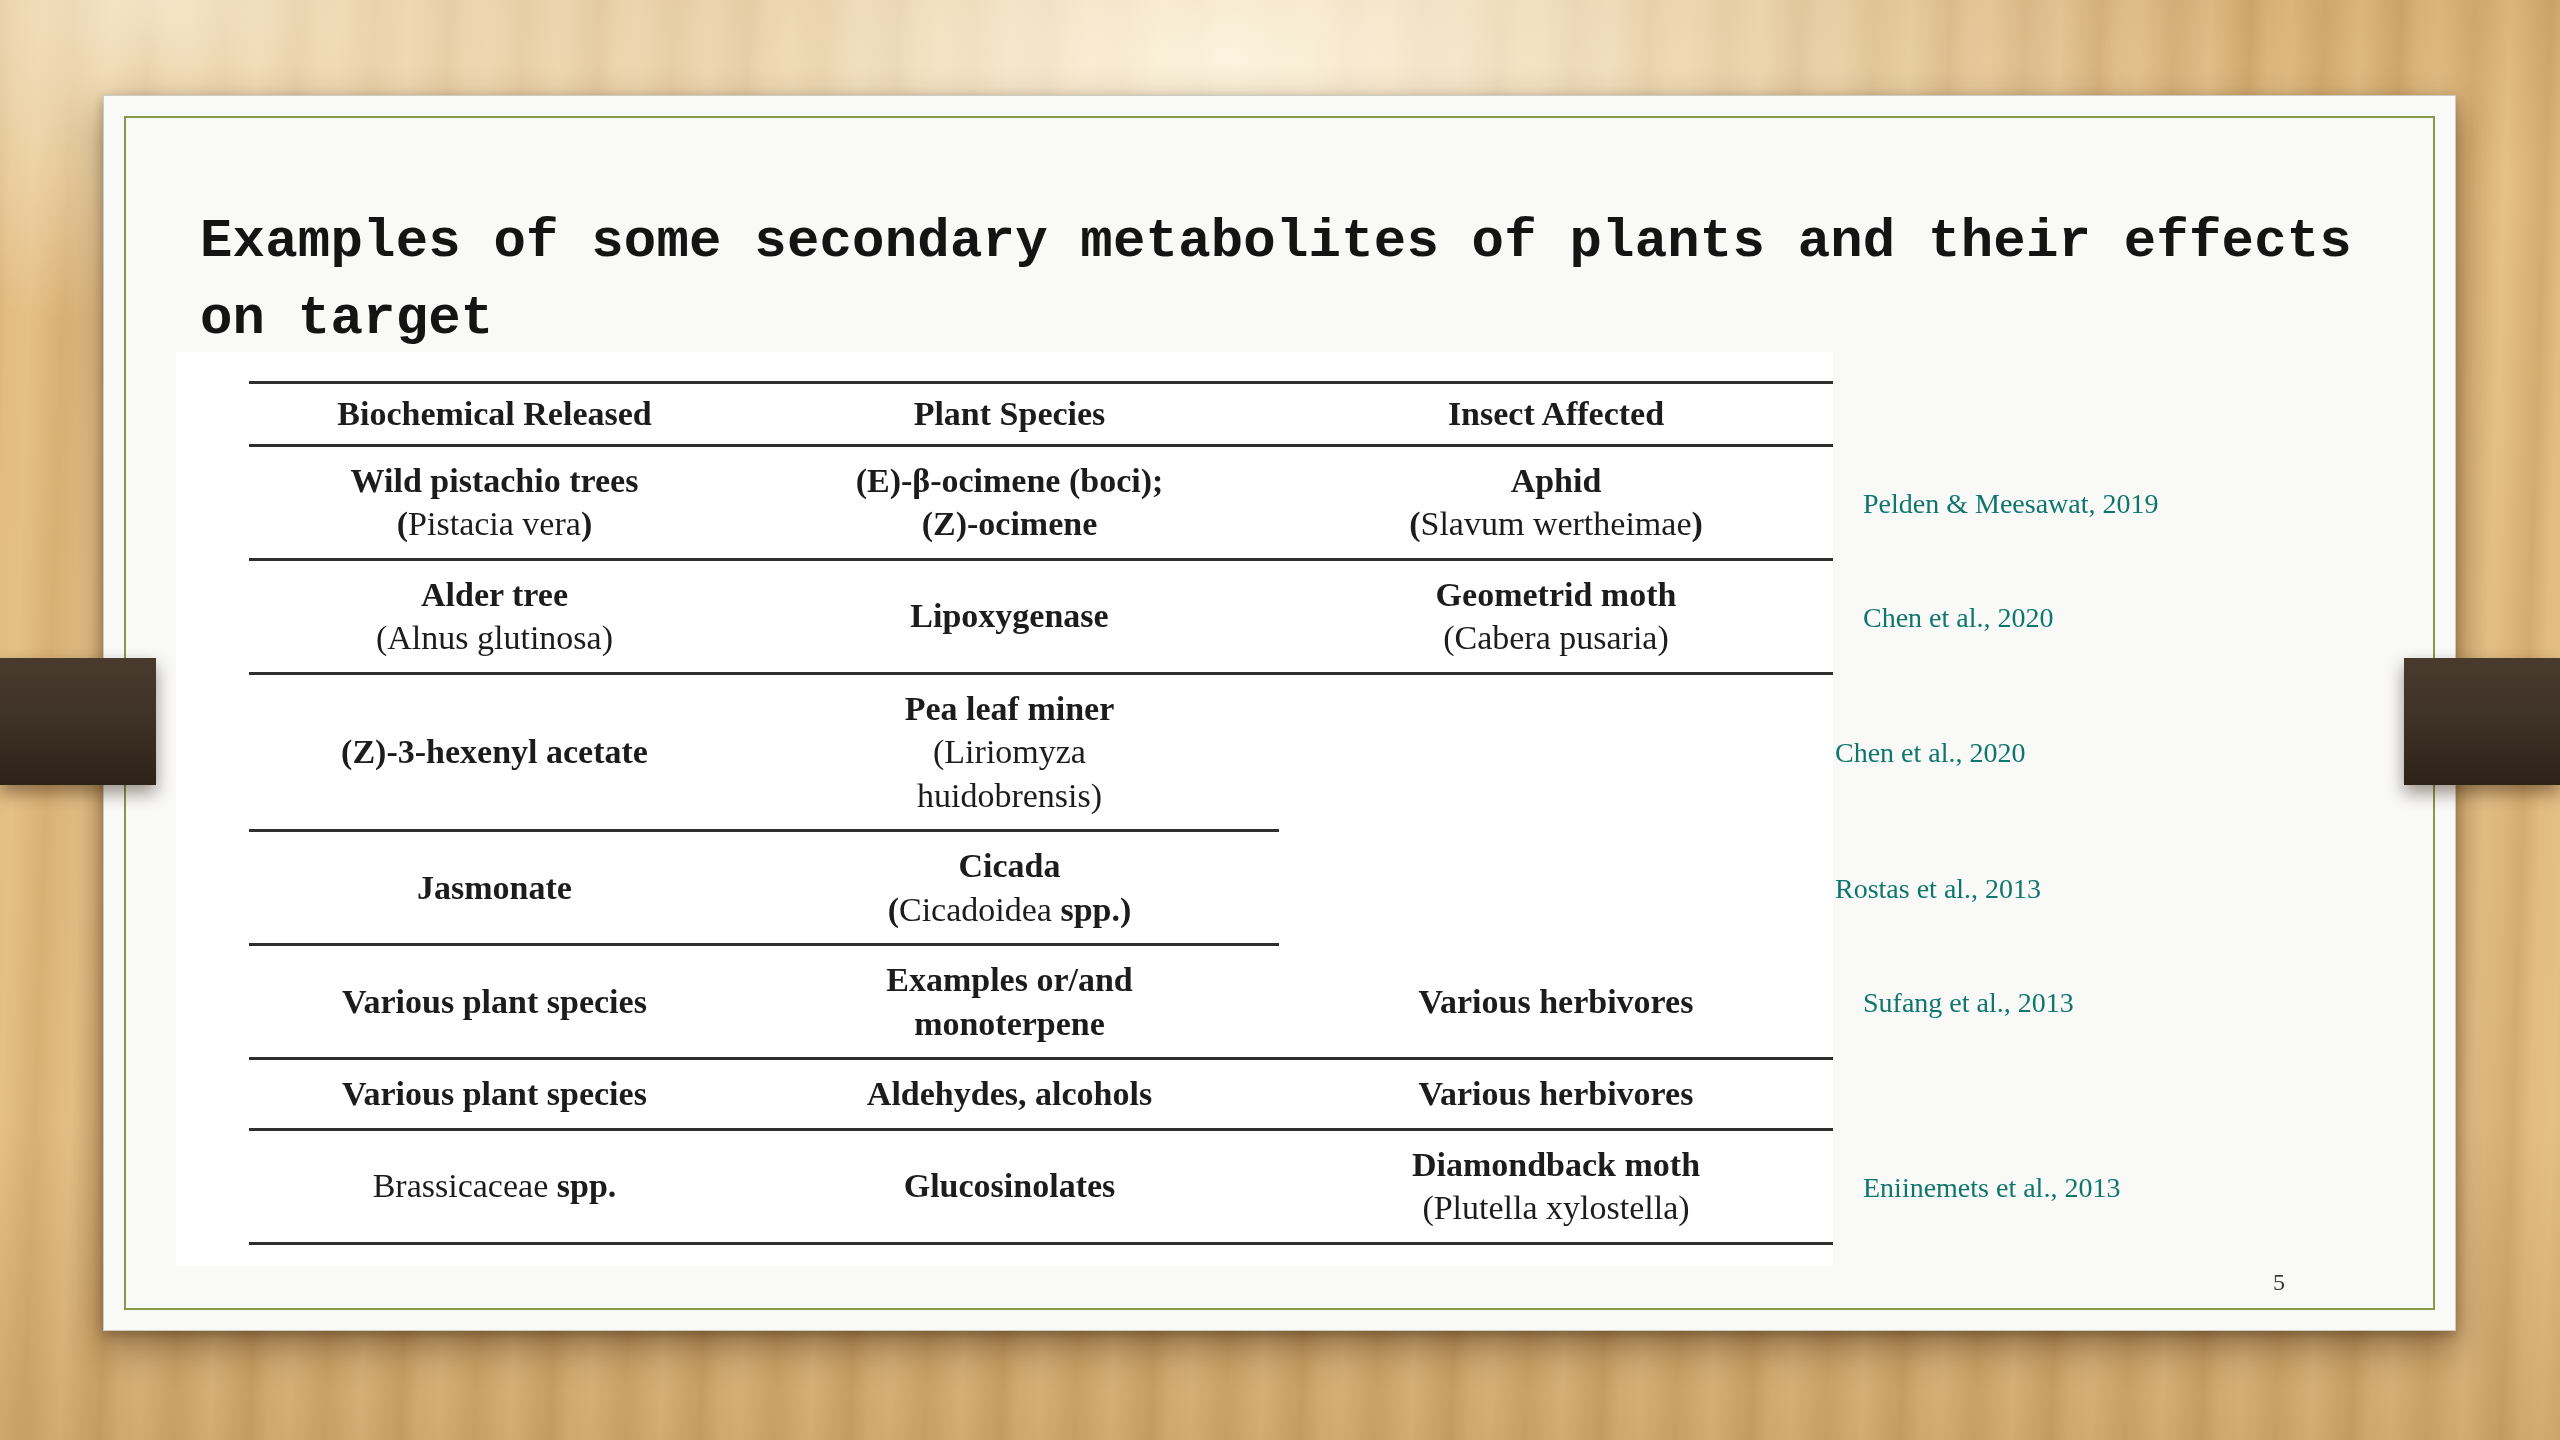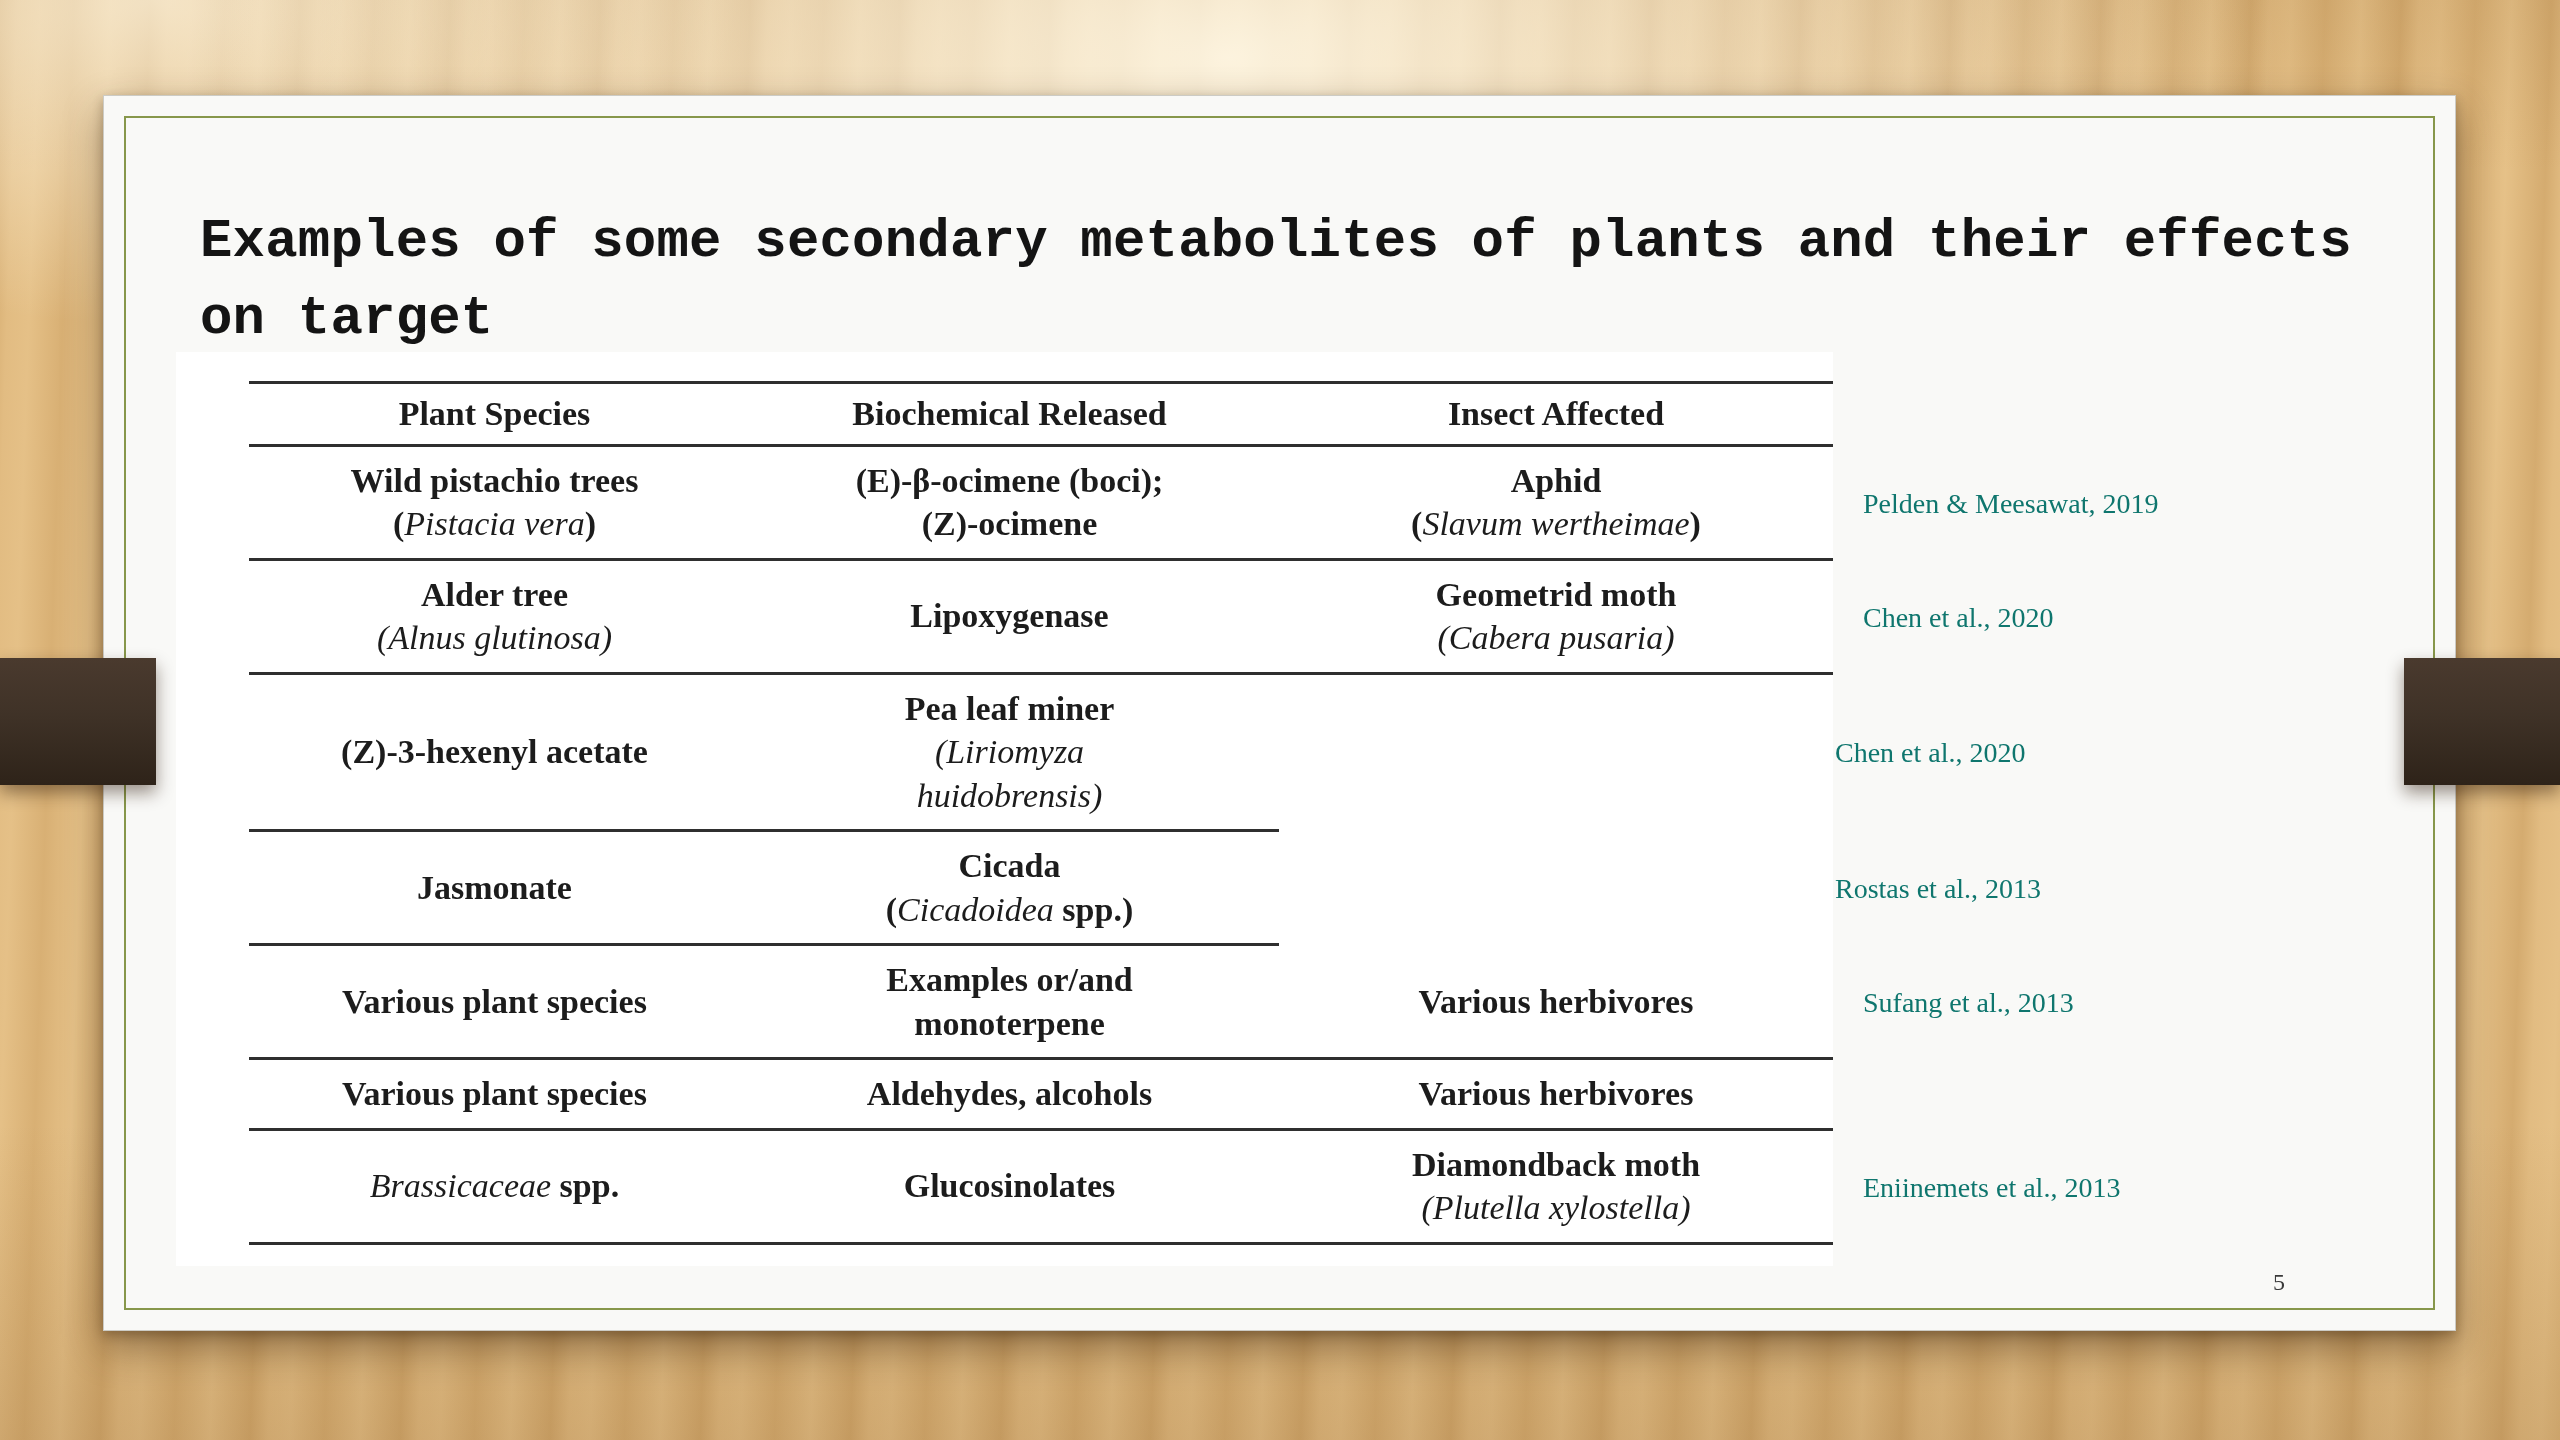--- a/index.html
+++ b/index.html
@@ -50,21 +50,21 @@
     grid-template-columns:73px 491px 539px 554px 28px auto;
     align-items:stretch;
   }
   .tcell{
     display:flex;flex-direction:column;justify-content:center;align-items:center;
     text-align:center;padding:12px 10px;box-sizing:border-box;
     border-bottom:3px solid var(--table-line,#2f2f2f);
     font-size:34px;line-height:1.28;color:#1c1c1c;font-weight:bold;
   }
   .trow.header .tcell{border-top:3px solid var(--table-line,#2f2f2f);padding:8px 10px;}
-  .tcell .it{font-style:italic;font-weight:normal;}
+  .tcell .it{font-weight:normal;}
   .pad,.gapcol{border:none;}
   .cite{
     display:flex;align-items:center;justify-content:flex-start;
     font-size:28px;color:#0f766e;white-space:nowrap;padding-left:2px;
   }
   .page-number{
     position:absolute;right:170px;bottom:34px;font-size:24px;color:#3a3a3a;
   }
 </style>
 </head>
@@ -79,22 +79,22 @@
   <h1 class="title">
     <span class="tline">Examples of some secondary metabolites of plants and their effects on target</span>
     <span class="tline">insect pests</span>
   </h1>
 
   <div class="table-wrap">
     <div class="table-bg"></div>
     <div class="tgrid">
         <div class="trow header">
           <div class="pad"></div>
+          <div class="tcell th">Biochemical Released</div>
           <div class="tcell th">Plant Species</div>
-          <div class="tcell th">Biochemical Released</div>
           <div class="tcell th">Insect Affected</div>
           <div class="gapcol"></div>
           <div class="cite"></div>
         </div>
         <div class="trow">
           <div class="pad"></div>
           <div class="tcell">
             <div class="line"><span>Wild pistachio trees</span></div>
             <div class="line"><span>(</span><span class="it">Pistacia vera</span><span>)</span></div>
           </div>

